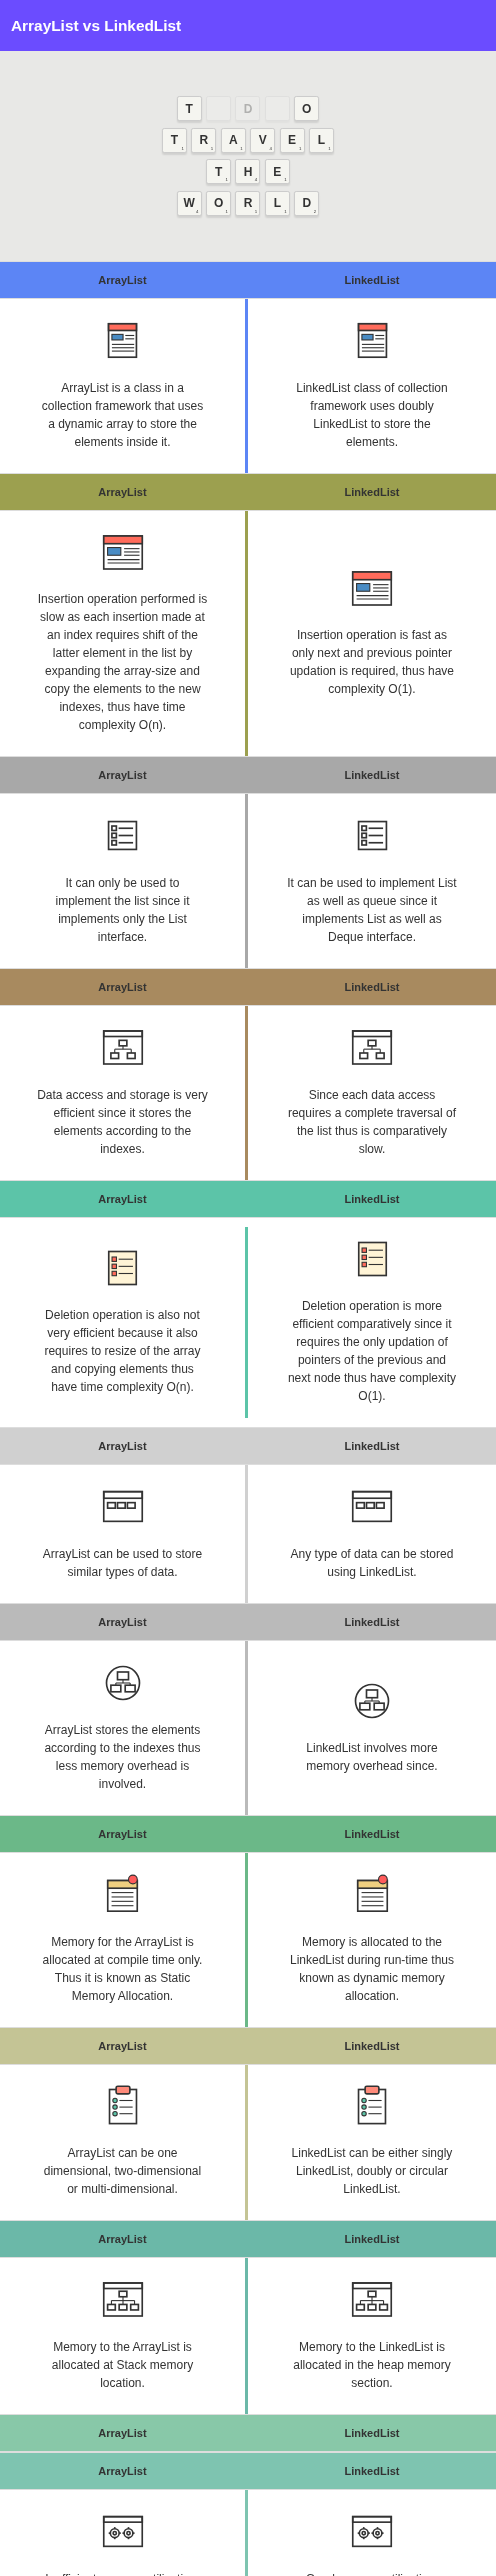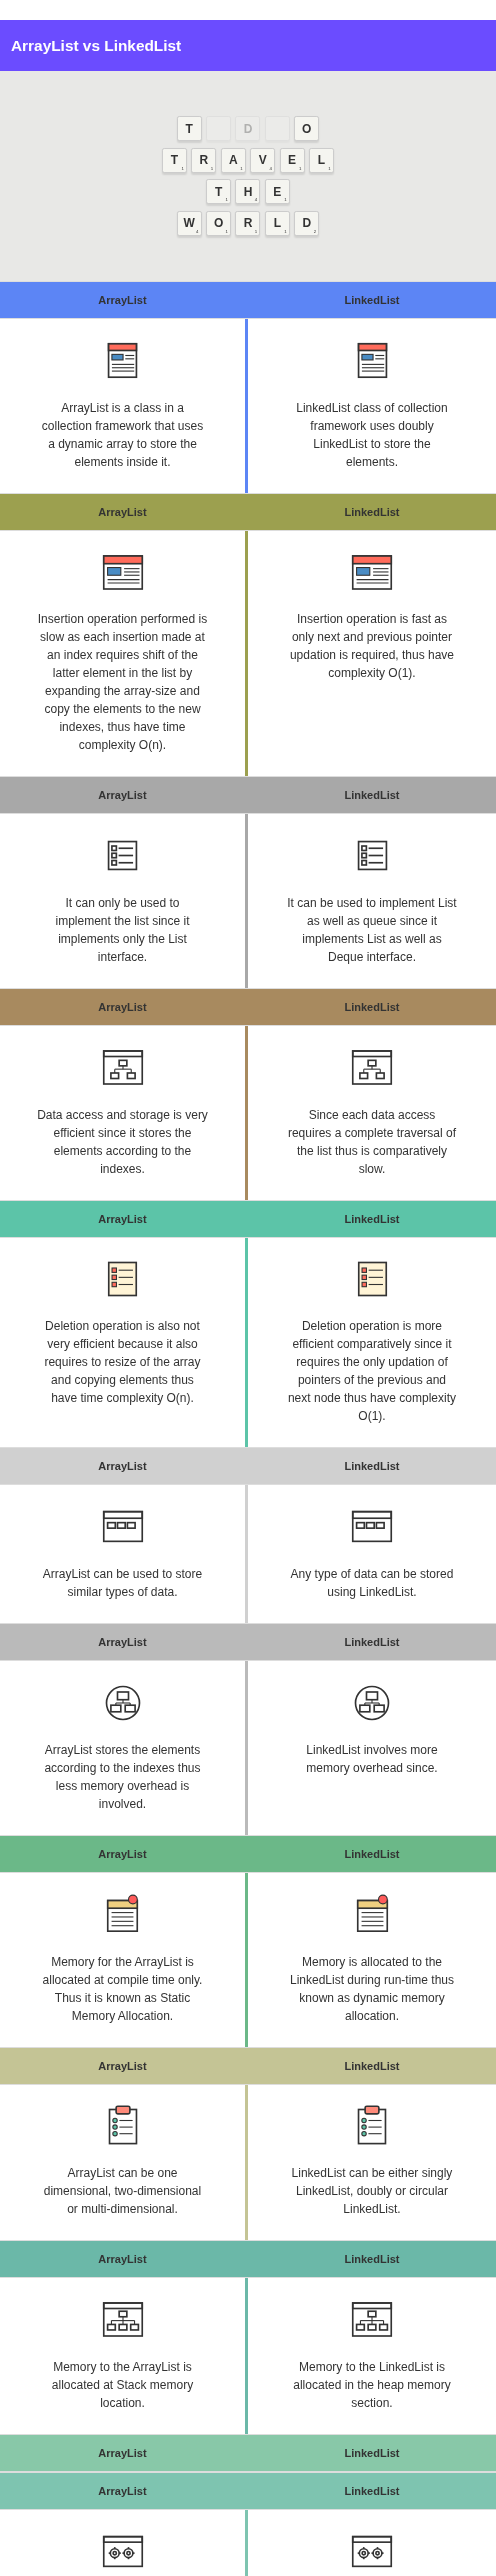--- a/index.html
+++ b/index.html
@@ -1,23 +1,23 @@
 <!DOCTYPE html>
 <html style="font-size:8.8px"><head>
   <meta charset="utf-8">
   <style>
     * { margin: 0; padding: 0; box-sizing: border-box; }
     body { font-family: 'Segoe UI', Arial, sans-serif; background: #fff; width: 496px; margin: 0 auto; }
-    .header { background: #6b4cff; color: #fff; padding: 16.5px 11px; font-size: 15.4px; font-weight: 600; margin-top: 20px; }
+    .header { background: #6b4cff; color: #fff; padding: 16.5px 11px; font-size: 15.4px; font-weight: 600; }
     .hero { background: #e8e8e6; height: 210px; display: flex; align-items: center; justify-content: center; position: relative; }
     .scrabble { display: flex; flex-direction: column; align-items: center; gap: 6.6px; }
     .scrabble-row { display: flex; gap: 4.4px; }
     .tile { width: 25px; height: 25px; background: #f5f5f0; border: 0.6px solid #ccc; border-radius: 2.2px; display: flex; align-items: center; justify-content: center; font-size: 12px; font-weight: bold; color: #333; position: relative; box-shadow: 0 1.1px 1.7px rgba(0,0,0,0.1); }
     .tile-sub { position: absolute; bottom: 1.1px; right: 2.2px; font-size: 4.4px; font-weight: normal; }
-    .section { display: flex; border-top: 0.6px solid #ddd; }
+    .section { display: flex; border-top: 0.6px solid #ddd; align-items: center; }
     .section.hdr { }
     .col { width: 50%; text-align: center; position: relative; }
     .col:first-child { border-right: 3.3px solid; }
     .hdr .col { padding: 12px 5.5px; font-size: 11px; font-weight: 600; color: #333; }
     .content .col { padding: 16.5px 27.6px 22px; display: flex; flex-direction: column; align-items: center; }
     .icon-box { width: 50px; height: 50px; margin-bottom: 13.2px; display: flex; align-items: center; justify-content: center; }
     .desc { font-size: 12px; line-height: 1.5; color: #333; max-width: 171px; }
     .c-blue { background: #5c85f5; } .b-blue { border-color: #5c85f5 !important; }
     .c-olive { background: #9ca04f; } .b-olive { border-color: #9ca04f !important; }
     .c-gray { background: #a8a8a8; } .b-gray { border-color: #a8a8a8 !important; }

